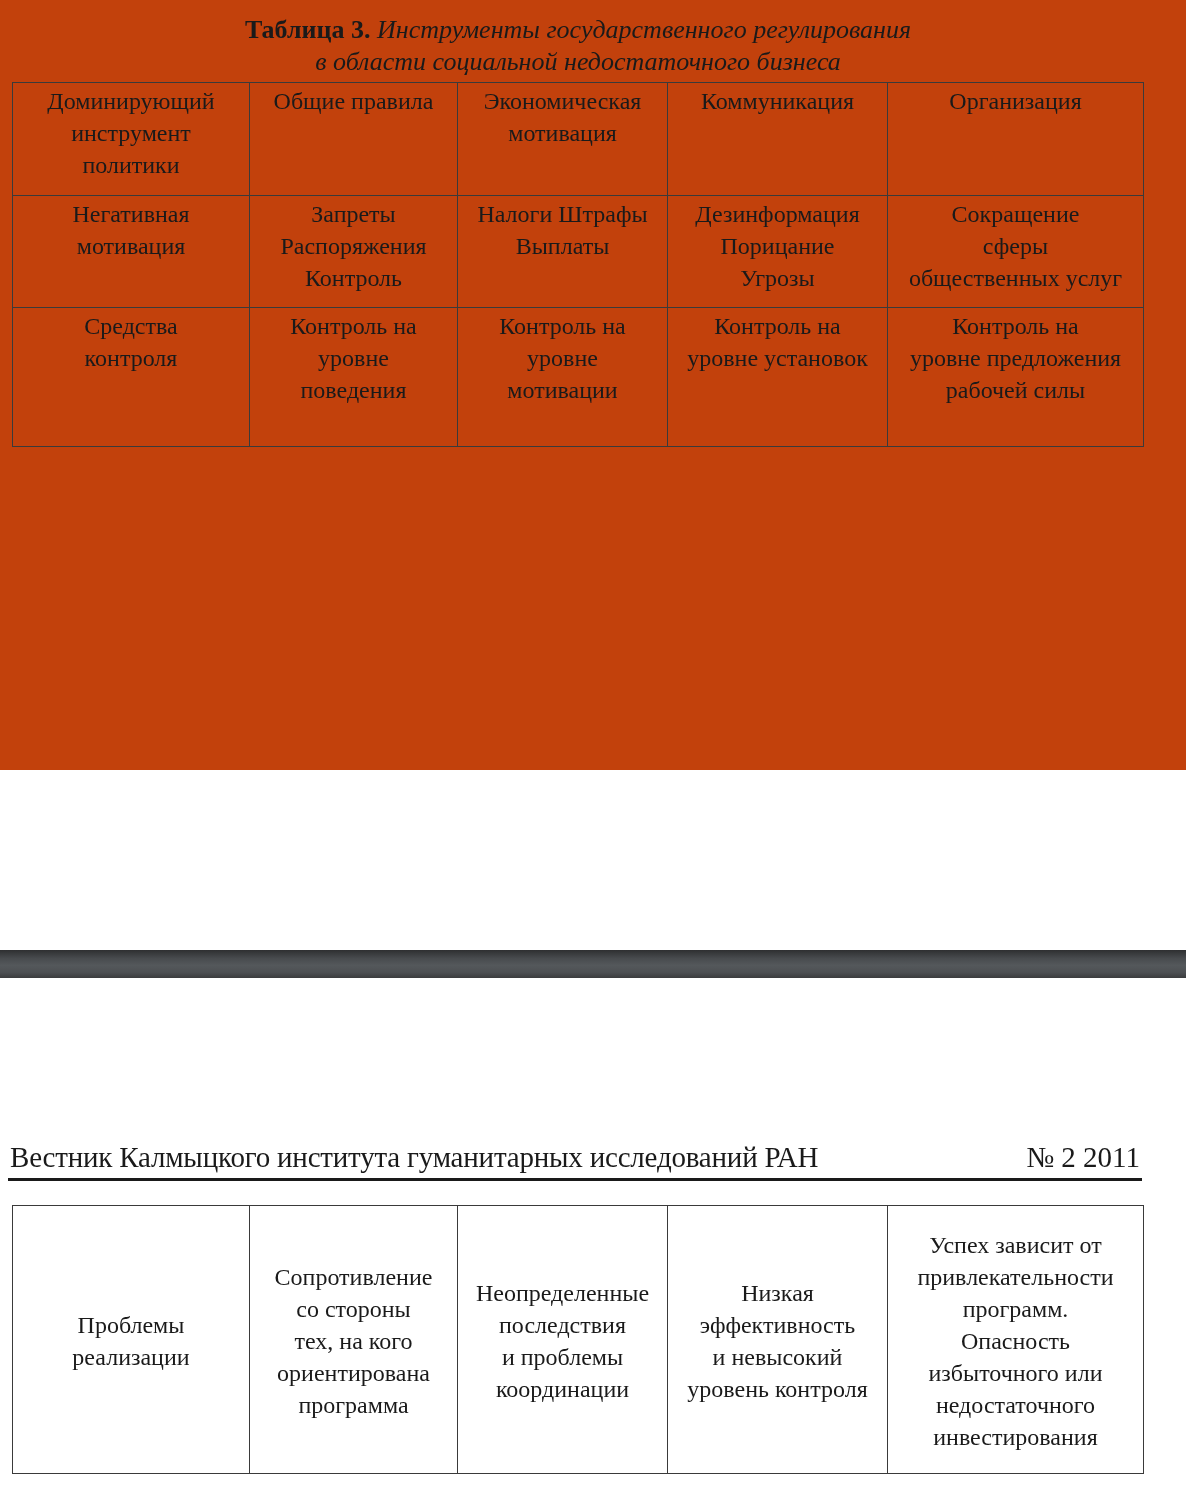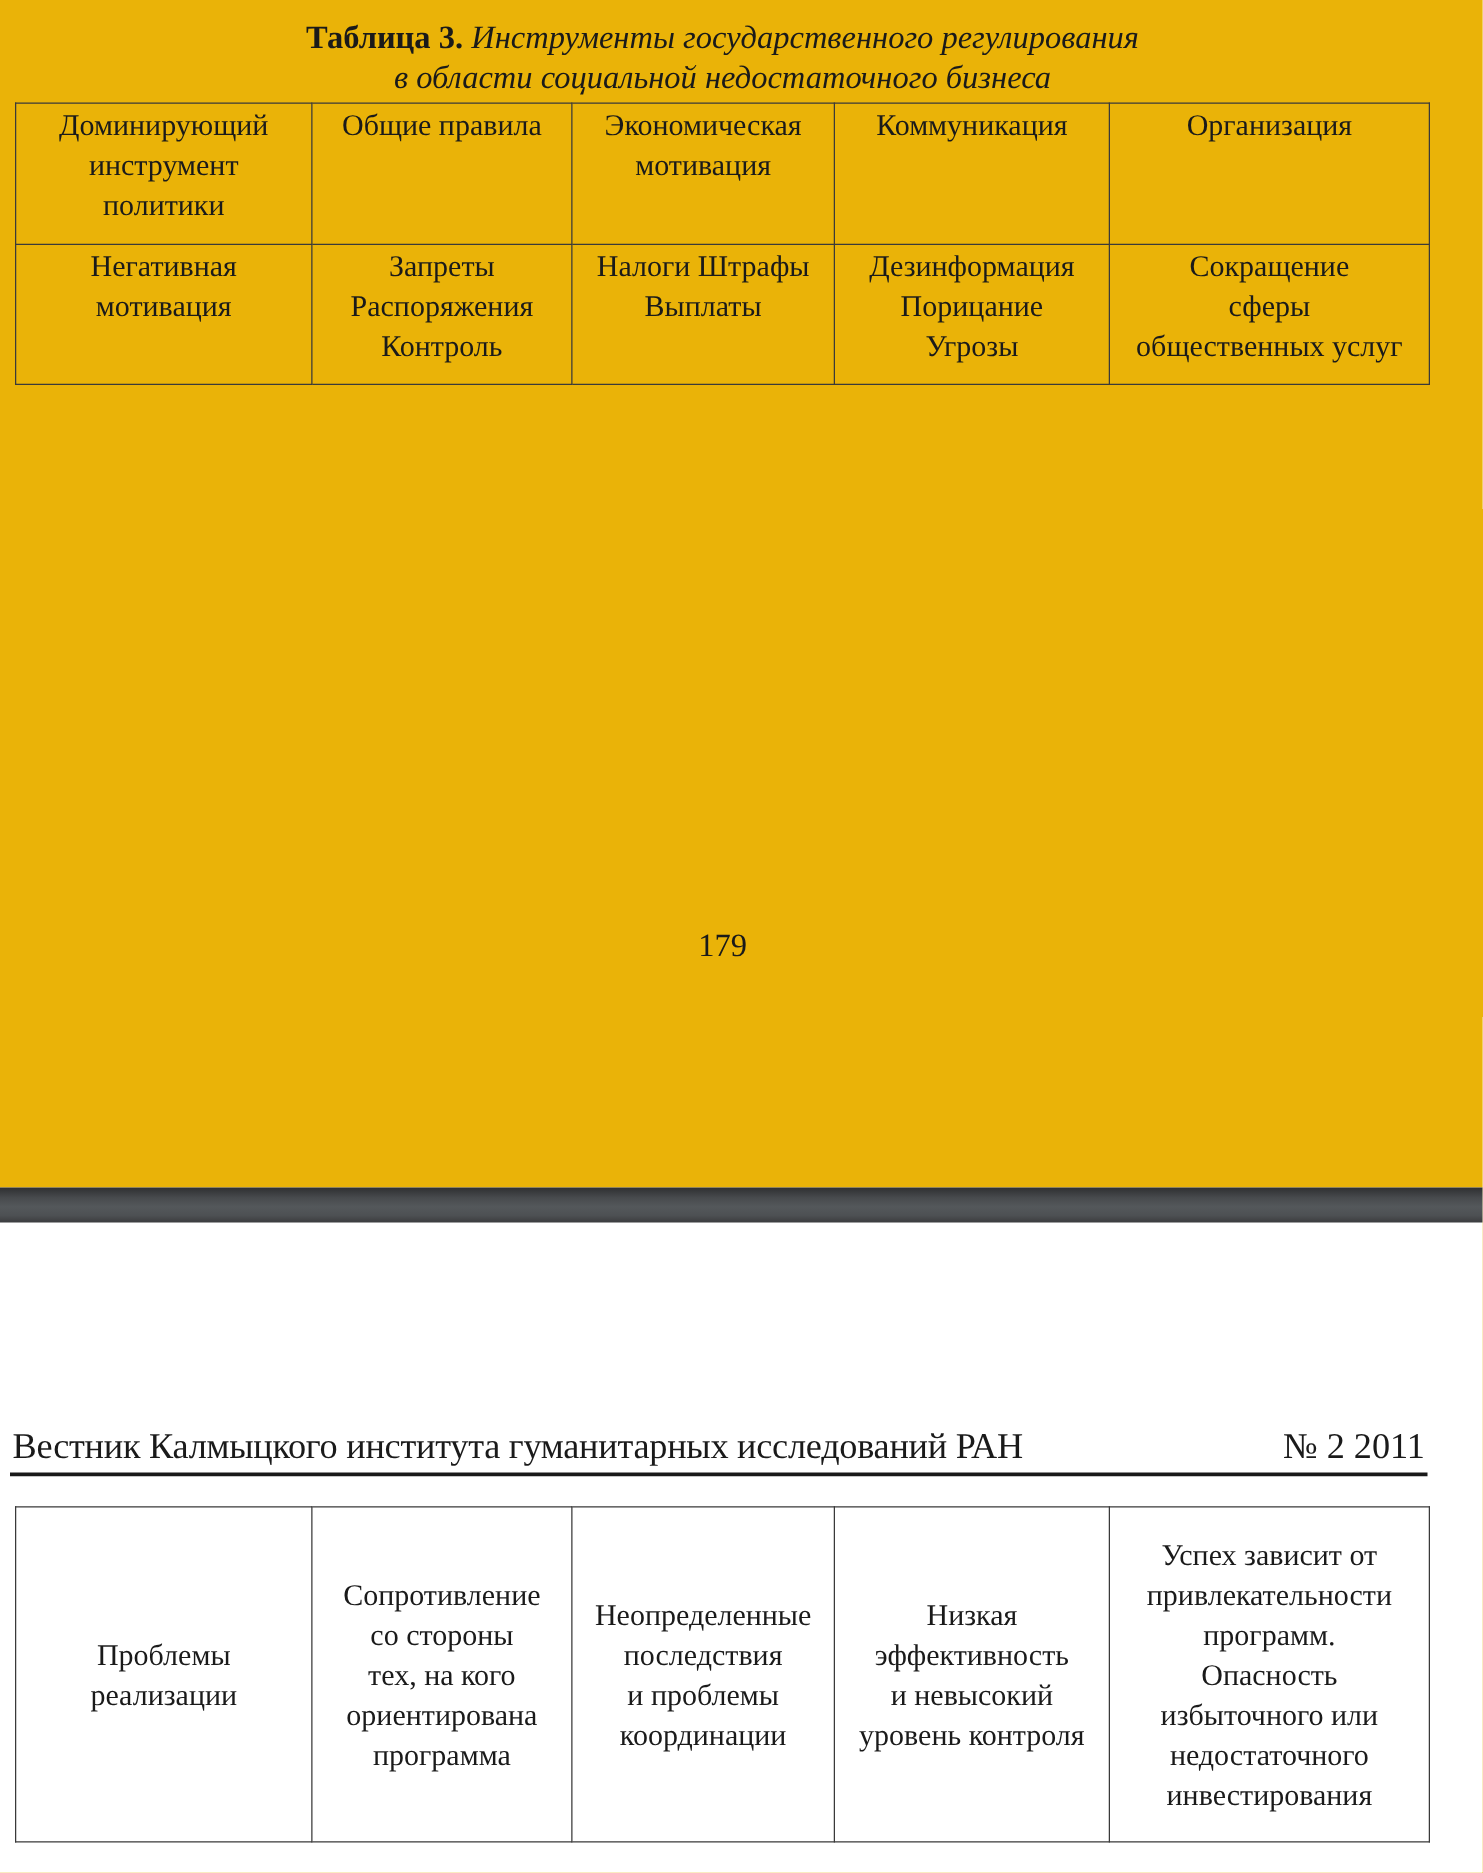--- a/index.html
+++ b/index.html
@@ -12,22 +12,22 @@
       height: 1498px;
       position: relative;
       overflow: hidden;
       font-family: "Liberation Serif", "DejaVu Serif", serif;
       color: #1a1a1a;
     }
     .page-top {
       position: absolute;
       left: 0; top: 0;
       width: 1186px;
-      height: 950px;
-      background: #eab308;
+      height: 770px;
+      background: #c2410c;
     }
     .caption {
       position: absolute;
       left: 0;
       top: 14px;
       width: 1156px;
       text-align: center;
       font-size: 26px;
       line-height: 32px;
     }
@@ -194,24 +194,38 @@
 Контроль</td>
       <td>Налоги Штрафы
 Выплаты</td>
       <td>Дезинформация
 Порицание
 Угрозы</td>
       <td>Сокращение
 сферы
 общественных услуг</td>
     </tr>
+    <tr class="r4">
+      <td>Средства
+контроля</td>
+      <td>Контроль на
+уровне
+поведения</td>
+      <td>Контроль на
+уровне
+мотивации</td>
+      <td>Контроль на
+уровне установок</td>
+      <td>Контроль на
+уровне предложения
+рабочей силы</td>
+    </tr>
   </tbody>
     </table>
 
-  <div class="page-number">179</div>
 </div>
 
 <div class="page-separator"></div>
 
 <div class="running-head">
   <span class="journal">Вестник Калмыцкого института гуманитарных исследований РАН</span>
   <span class="issue">№ 2 2011</span>
 </div>
 <div class="running-rule"></div>
 

